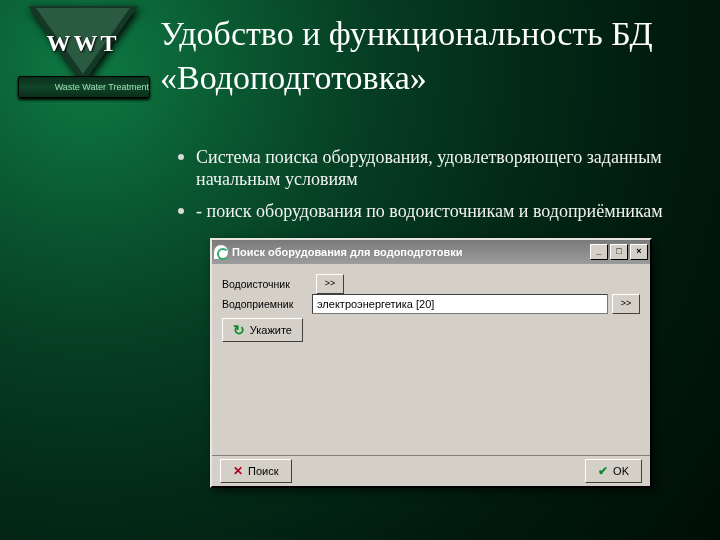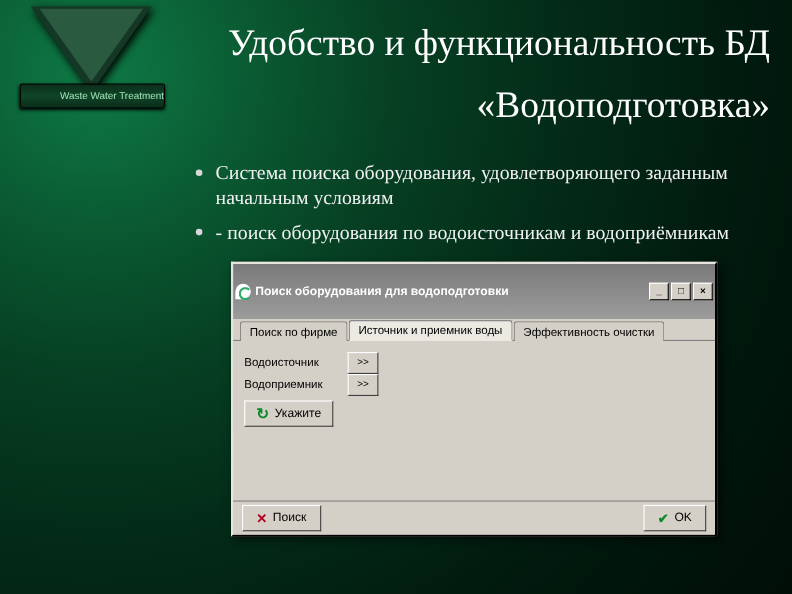--- a/index.html
+++ b/index.html
@@ -12,33 +12,33 @@
     position:relative;
   }
   
   .logo{position:absolute;left:18px;top:6px;width:130px;height:115px}
   .tri{position:absolute;left:10px;top:0;width:0;height:0;border-left:55px solid transparent;border-right:55px solid transparent;border-top:78px solid #153726;filter:drop-shadow(2px 3px 4px #000)}
   .tri2{position:absolute;left:18px;top:2px;width:0;height:0;border-left:47px solid transparent;border-right:47px solid transparent;border-top:66px solid #2a5a3f}
   .logo-text{position:absolute;left:0;top:24px;width:130px;text-align:center;font-family:Georgia,serif;font-weight:bold;font-size:24px;color:#fff;letter-spacing:3px;text-shadow:1px 1px 2px #000}
   .logo-bar{position:absolute;left:0;top:70px;width:130px;height:20px;background:linear-gradient(#0b2e1b,#0f4527,#0b2e1b);border:1px solid #000;border-radius:2px;box-shadow:0 2px 3px #000}
   .logo-bar span{display:block;text-align:right;font-size:9px;line-height:20px;color:#9fe0b8;font-family:Arial,sans-serif}
   
-  .title{position:absolute;left:160px;top:12px;width:540px;font-size:34px;line-height:56px;color:#fefefe;text-align:right}
+  .title{position:absolute;left:160px;top:12px;width:540px;font-size:34px;line-height:44px;color:#fefefe;text-align:left}
   
   .bullets{position:absolute;left:138px;top:128px;width:560px;font-size:18px;line-height:22px}
   .bullets li{margin-bottom:10px;list-style:none;position:relative;padding-left:18px}
   .bullets li::before{content:"";position:absolute;left:0;top:8px;width:6px;height:6px;border-radius:50%;background:#d8d8d8}
   
   .dialog{
     position:absolute;left:210px;top:238px;width:438px;height:246px;
     background:#d4d0c8;border:2px solid #000;border-top-color:#e8e5de;border-left-color:#e8e5de;
     font-family:Tahoma,Arial,sans-serif;font-size:11px;color:#000;
     box-shadow:3px 3px 8px rgba(0,0,0,.6);
   }
-  .titlebar{height:18px;background:linear-gradient(#7a7a7a,#9c9c9c);display:flex;align-items:center;padding:16px 2px;color:#fff;font-weight:bold}
+  .titlebar{height:18px;background:linear-gradient(#7a7a7a,#9c9c9c);display:flex;align-items:center;padding:3px 2px;color:#fff;font-weight:bold}
   .titlebar .ticon{width:14px;height:14px;background:#fff;border-radius:7px 7px 7px 0;margin-right:4px;position:relative}
   .titlebar .ticon::after{content:"";position:absolute;left:3px;top:3px;width:8px;height:8px;border:2px solid #3a6;border-radius:50%;border-right-color:transparent}
   .titlebar .spacer{flex:1}
   .winbtn{width:16px;height:14px;background:#d4d0c8;border:1px solid #000;border-top-color:#fff;border-left-color:#fff;margin-left:2px;font-size:9px;line-height:12px;text-align:center;color:#000;font-weight:bold}
   .subtitle{text-align:center;font-size:12px;font-weight:bold;color:#003a8c;padding:4px 0 2px}
   .tabs{display:flex;align-items:flex-end;padding:0 6px;border-bottom:1px solid #808080}
   .tab{padding:3px 8px 2px;background:#d4d0c8;border:1px solid #808080;border-bottom:none;margin-right:1px;border-radius:3px 3px 0 0;font-size:10.5px;position:relative;top:1px;color:#000}
   .tab.active{background:#ece9e3;border-bottom:1px solid #ece9e3}
   .panel{background:#d4d0c8;padding:10px 10px 6px}
   .row{display:flex;align-items:center;margin-bottom:0}
@@ -51,20 +51,21 @@
   .fbtn{display:inline-flex;align-items:center;height:22px;padding:0 12px;background:#d4d0c8;border:1px solid #404040;border-top-color:#fff;border-left-color:#fff;font-size:11px}
   .fbtn .x{color:#b00020;font-weight:bold;margin-right:5px;font-size:12px}
   .fbtn .chk{color:#0a8a2a;font-weight:bold;margin-right:5px;font-size:12px}
 </style>
 </head>
 <body>
 
 <div class="logo">
   <div class="tri"></div>
     <div class="tri2"></div>
+  <div class="logo-text">WWT</div>
   <div class="logo-bar">
       <span>Waste Water Treatment</span>
     </div>
 </div>
 
 <div class="title">Удобство и функциональность БД «Водоподготовка»</div>
 
 <ul class="bullets">
   <li>Система поиска оборудования, удовлетворяющего заданным начальным условиям</li>
   <li>- поиск  оборудования по водоисточникам и водоприёмникам</li>
@@ -72,32 +73,28 @@
 
 <div class="dialog">
   <div class="titlebar">
     <span class="ticon"></span>
     <span>Поиск оборудования для водоподготовки</span>
     <span class="spacer"></span>
     <span class="winbtn">_</span>
     <span class="winbtn">□</span>
     <span class="winbtn">×</span>
   </div>
-  <div class="tabs">
-    <div class="tab">Поиск по фирме</div>
-    <div class="tab active">Источник и приемник воды</div>
-    <div class="tab">Эффективность очистки</div>
-  </div>
   <div class="panel">
     <div class="row">
       <label>Водоисточник</label>
       <div class="selbtn">&gt;&gt;</div>
     </div>
     <div class="row">
       <label>Водоприемник</label>
+      <div class="field">электроэнергетика [20]</div>
       <div class="selbtn">&gt;&gt;</div>
     </div>
     <div class="clearbtn">
       <span class="ic">↻</span>
       <span>Укажите</span>
     </div>
   </div>
   <div class="footer">
     <div class="fbtn">
       <span class="x">✕</span>

